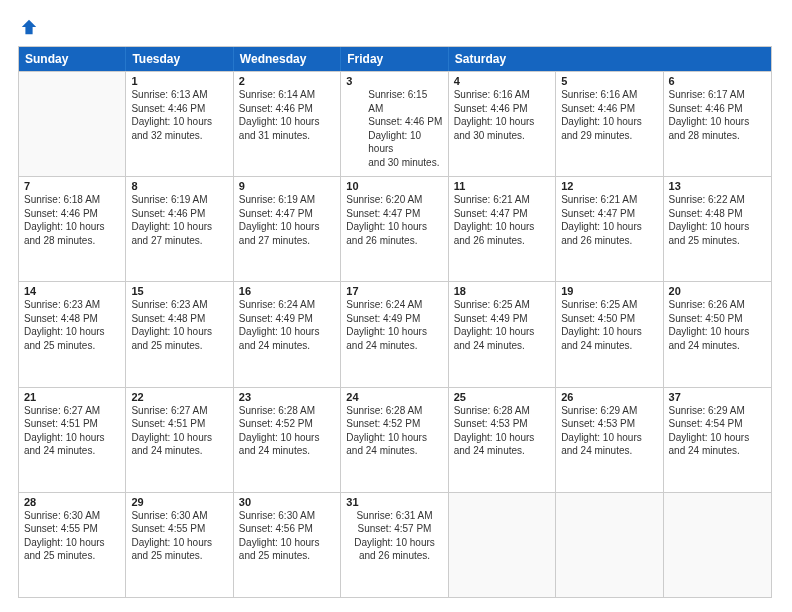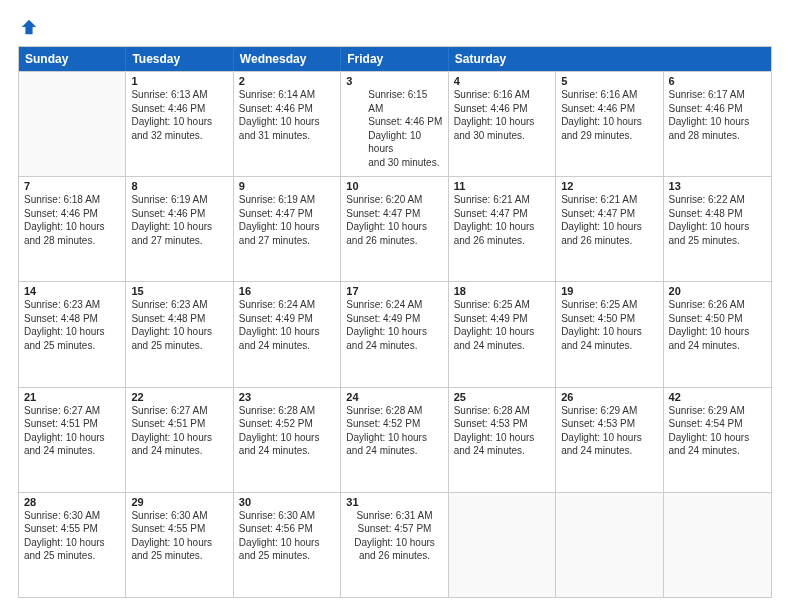--- a/index.html
+++ b/index.html
@@ -326,21 +326,21 @@
 and 24 minutes.</div>
           </div>
           <div class="cal-cell">
             <span class="day-num">26</span>
             <div class="day-info" style="white-space: pre-line;">Sunrise: 6:29 AM
 Sunset: 4:53 PM
 Daylight: 10 hours
 and 24 minutes.</div>
           </div>
           <div class="cal-cell">
-            <span class="day-num">42</span>
+            <span class="day-num">37</span>
             <div class="day-info" style="white-space: pre-line;">Sunrise: 6:29 AM
 Sunset: 4:54 PM
 Daylight: 10 hours
 and 24 minutes.</div>
           </div>
         </div>
         <div class="cal-week">
           <div class="cal-cell">
             <span class="day-num">28</span>
             <div class="day-info" style="white-space: pre-line;">Sunrise: 6:30 AM

